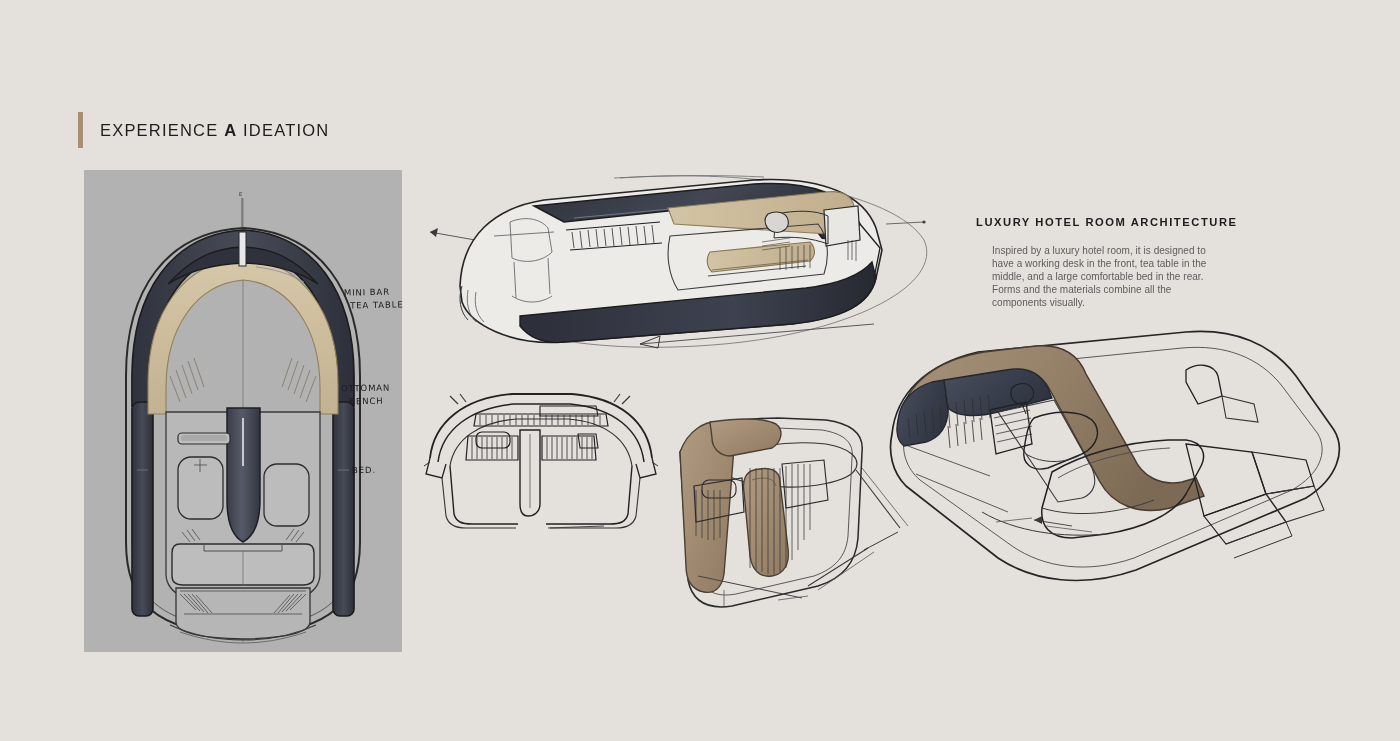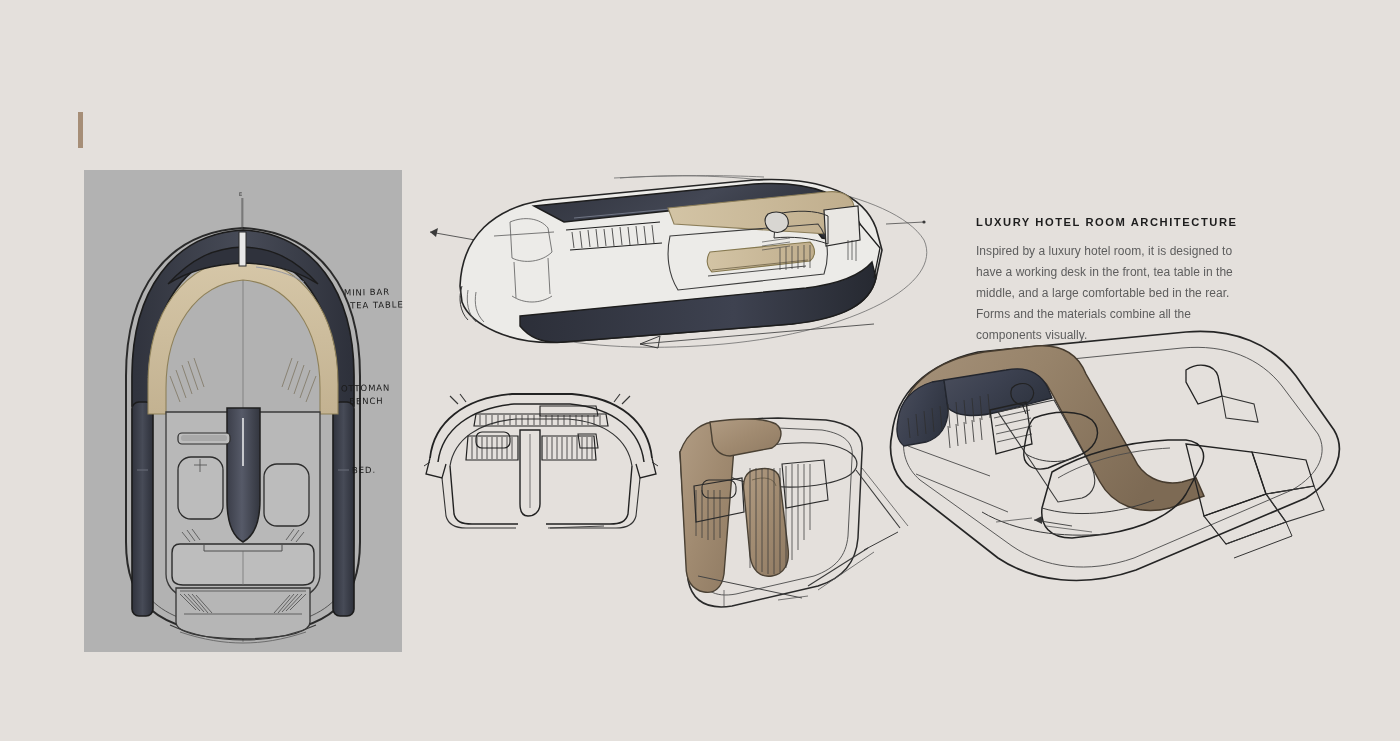--- a/index.html
+++ b/index.html
@@ -85,41 +85,42 @@
   }
   .copy-head {
     font-size: 11.2px;
     letter-spacing: 1.55px;
     color: #1d1d1d;
     font-weight: 700;
     margin: 16px 0 13px 0;
     white-space: nowrap;
   }
   .copy-body {
-    font-size: 12px;
-    line-height: 21px;
+    font-size: 10px;
+    line-height: 13px;
     color: #5d5d5d;
-    margin: 0;
+    margin: 16px;
     letter-spacing: 0.04px;
   }
 
   
   .sketch { position: absolute; }
   #sketch-top    { left: 424px; top: 166px;  width: 520px; height: 205px; }
   #sketch-front  { left: 420px; top: 382px;  width: 240px; height: 180px; }
   #sketch-console{ left: 658px; top: 408px;  width: 276px; height: 215px; }
   #sketch-large  { left: 886px; top: 326px;  width: 464px; height: 260px; }
 </style>
 </head>
 <body>
 
 <div id="page">
 
   <div class="title-block">
     <div class="title-rule"></div>
+    <div class="title-text"><span>EXPERIENCE </span><b>A</b><span> IDEATION</span></div>
   </div>
 
   <div class="panel">
     <svg width="318" height="482" viewBox="0 0 318 482">
       <defs>
         <linearGradient id="shellG" x1="0" y1="0" x2="1" y2="0">
           <stop offset="0" stop-color="#30333d"></stop>
           <stop offset="0.5" stop-color="#474b57"></stop>
           <stop offset="1" stop-color="#2d303a"></stop>
         </linearGradient>

